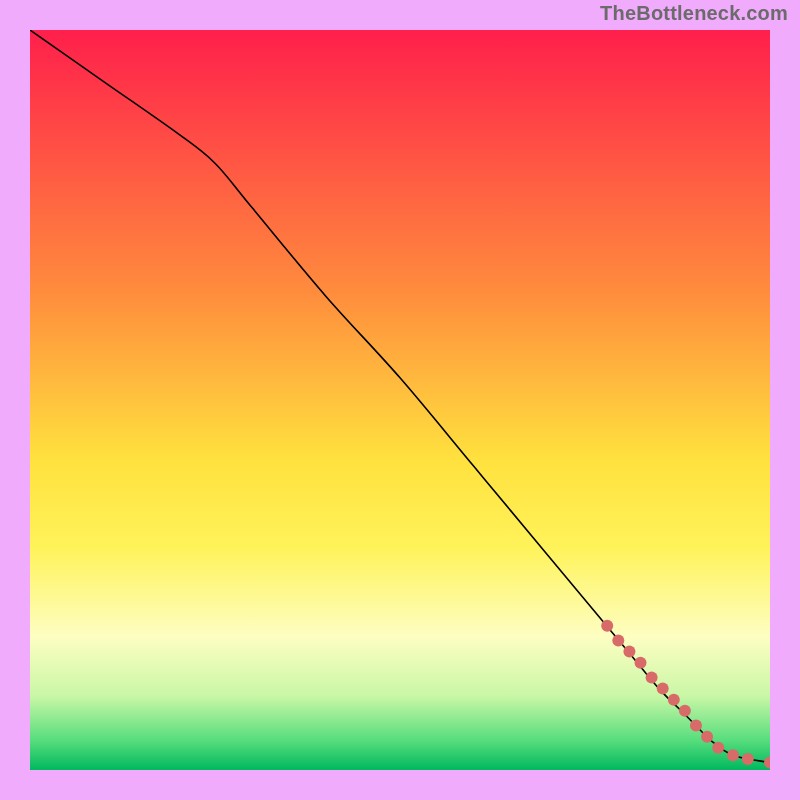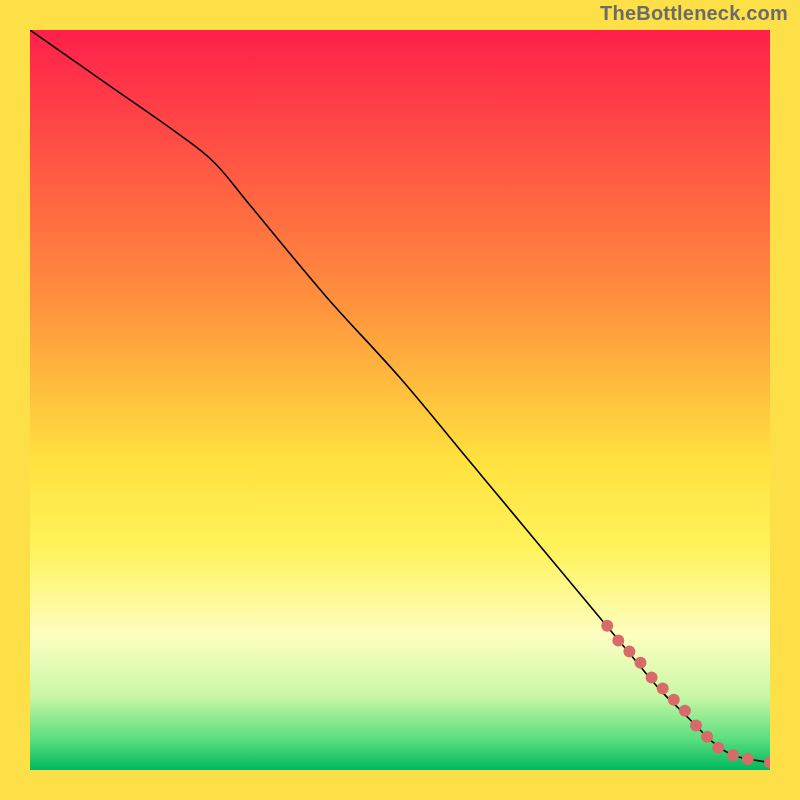--- a/index.html
+++ b/index.html
@@ -8,21 +8,21 @@
     width: 800px;
     height: 800px;
     background: #000;
     font-family: Arial, Helvetica, sans-serif;
     overflow: hidden;
   }
   .frame {
     position: relative;
     width: 800px;
     height: 800px;
-    background: #fde047;
+    background: #f0abfc;
   }
   .attribution {
     position: absolute;
     top: 2px;
     right: 12px;
     color: #6b6b6b;
     font-size: 20px;
     font-weight: 600;
     letter-spacing: 0.2px;
     z-index: 50;

